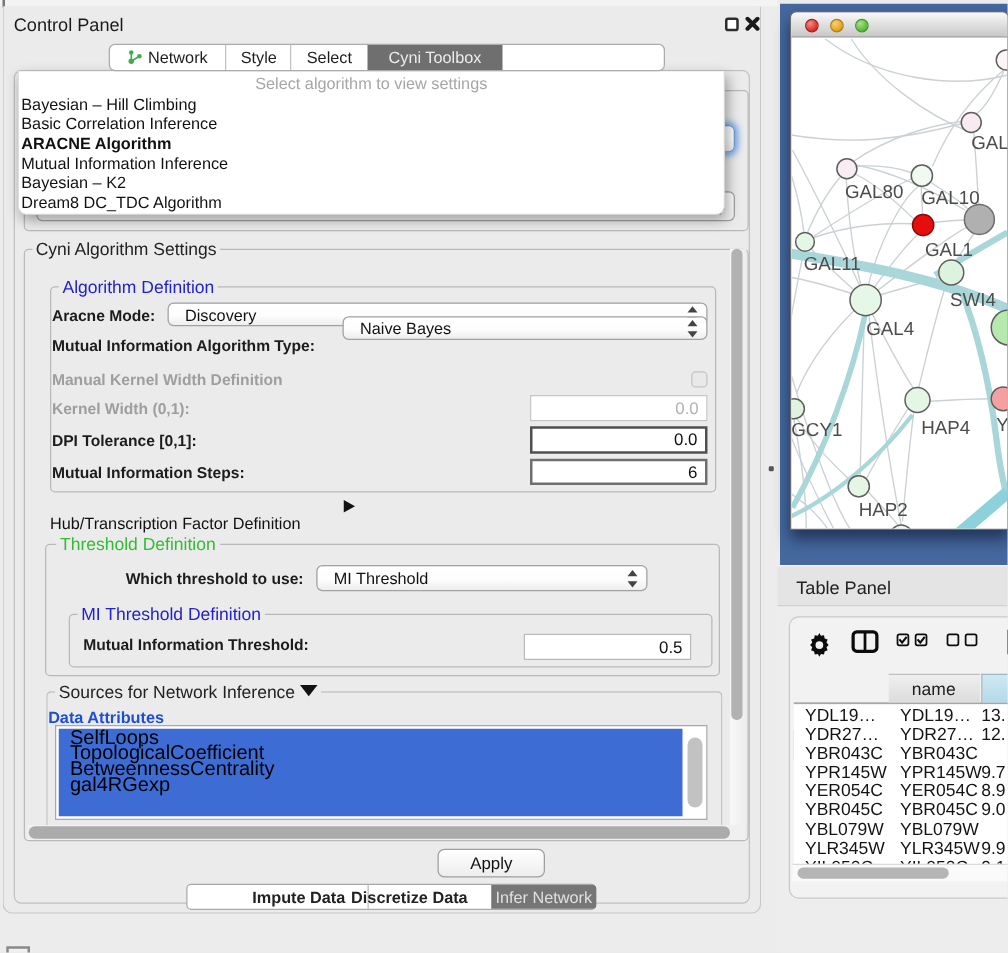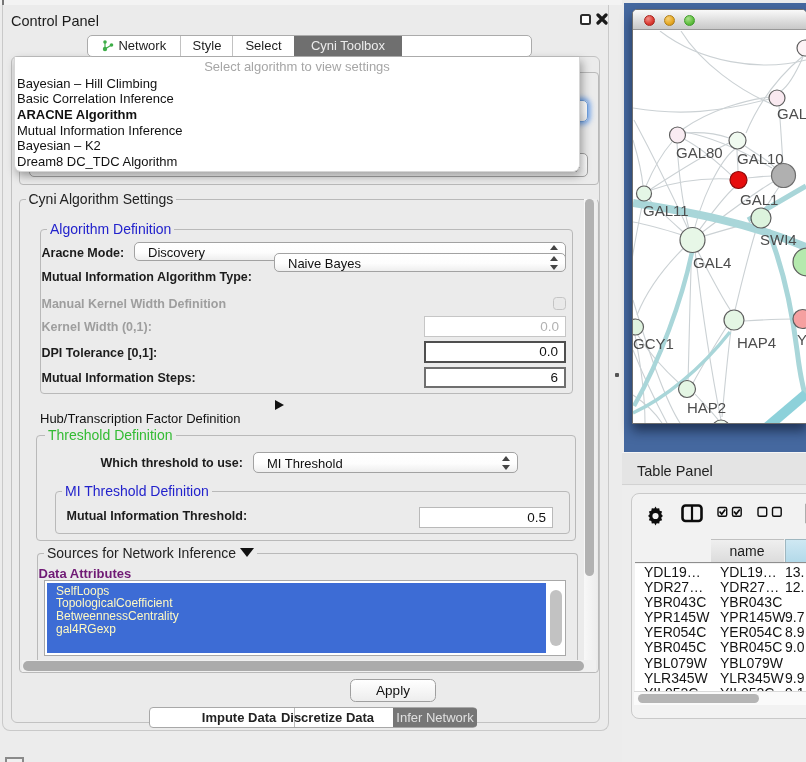--- a/index.html
+++ b/index.html
@@ -79,23 +79,23 @@
     </div>
   <div class="grp" style="left:52px;top:486px;width:515px;height:43px;">
     <div class="gtitle" style="left:6px;color:#2222cc;">MI Threshold Definition</div>
   </div>
   <div class="lbl abs" style="left:63.5px;top:503.5px;">Mutual Information Threshold:</div>
   <div class="field" style="left:416px;top:502px;width:134px;height:21px;border:1px solid #b9b9b9;line-height:19px;">0.5</div>
 
   <div class="grp" style="left:34px;top:548px;width:541px;height:108px;border-bottom:none;border-radius:4px 4px 0 0;">
     <div class="gtitle" style="left:6px;color:#222;">Sources for Network Inference <span style="display:inline-block;width:0;height:0;border-left:7px solid transparent;border-right:7px solid transparent;border-top:9px solid #111;vertical-align:1px;"></span></div>
   </div>
-  <div class="abs b" style="left:35.5px;top:561px;font-size:13px;color:#701a75;">Data Attributes</div>
+  <div class="abs b" style="left:35.5px;top:561px;font-size:13px;color:#1d4ed8;">Data Attributes</div>
   <div class="abs" style="left:41px;top:575px;width:522px;height:76px;background:#fff;border:1px solid #a8a8a8;">
-    <div class="abs" style="left:2px;top:2px;width:499px;height:70px;background:#3d6cd5;color:#fef9c3;font-size:12px;">
+    <div class="abs" style="left:2px;top:2px;width:499px;height:70px;background:#3d6cd5;color:#000000;font-size:16px;">
       <div style="padding:1.5px 0 0 9px;line-height:12.7px;">SelfLoops<br>TopologicalCoefficient<br>BetweennessCentrality<br>gal4RGexp<br>&nbsp;</div>
     </div>
     <div class="abs" style="left:505px;top:9px;width:11.5px;height:56px;background:#c2c2c2;border-radius:6px;"></div>
   </div>
 
   <div class="abs" style="left:580.5px;top:194px;width:13px;height:461px;background:linear-gradient(90deg,#f8f8f8,#ededed);"></div>
   <div class="abs" style="left:582px;top:194px;width:9px;height:377px;background:#b2b2b2;border-radius:4.5px;"></div>
   <div class="abs" style="left:19px;top:655px;width:574px;height:12px;background:#f0f0f0;"></div>
   <div class="abs" style="left:20px;top:656px;width:561px;height:10px;background:#ababab;border-radius:5px;"></div>
 

